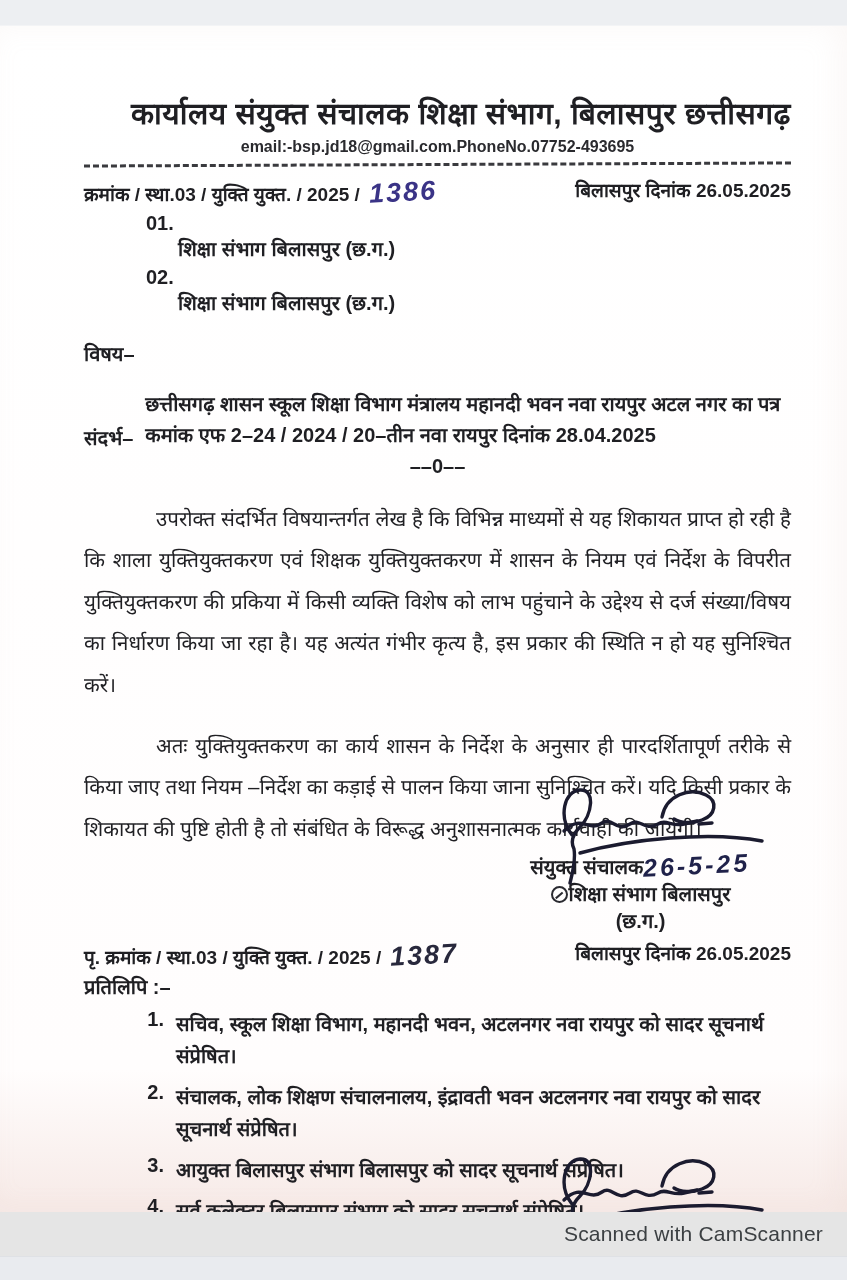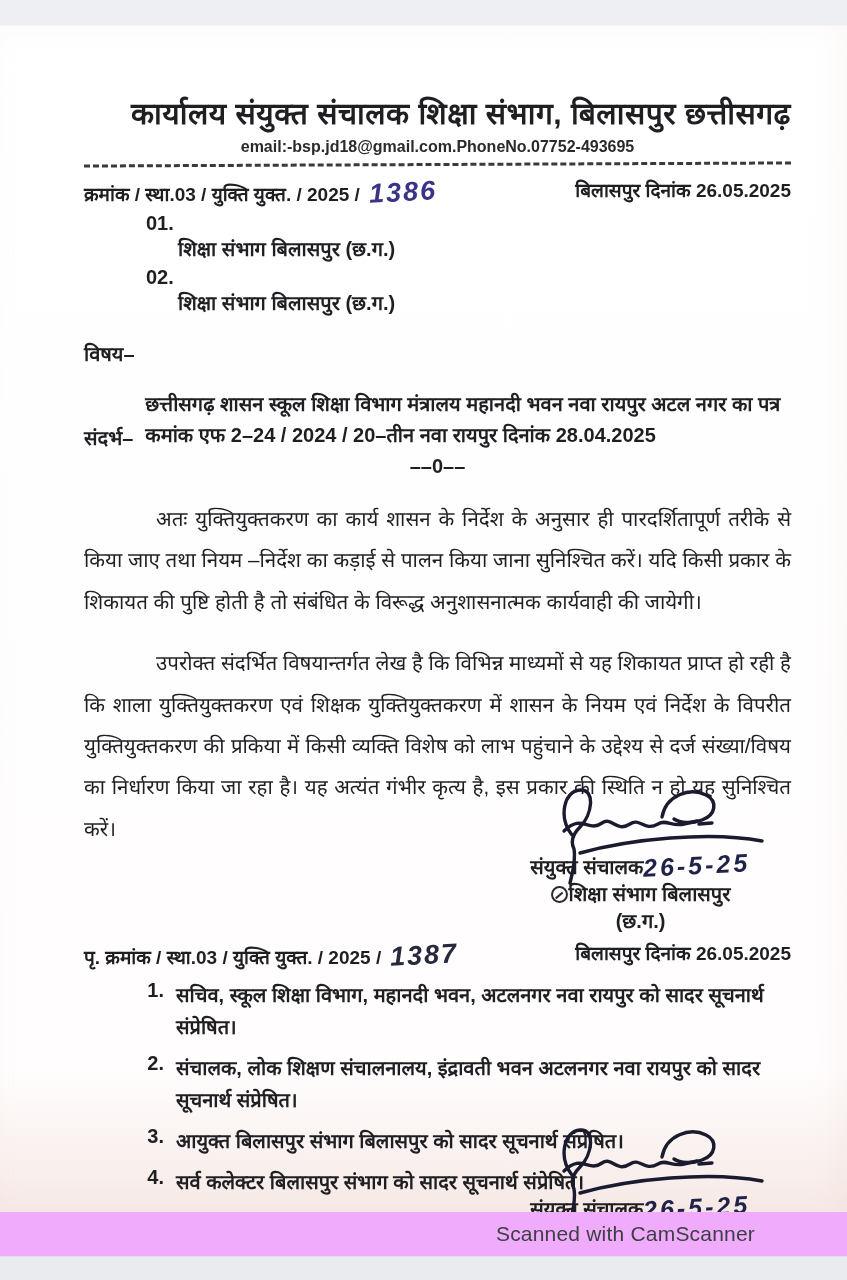--- a/index.html
+++ b/index.html
@@ -134,25 +134,25 @@
   .copy-label { font-size:20px; font-weight:bold; margin-top:2px; }
   .copylist { margin:8px 0 0 56px; font-size:20px; font-weight:bold; }
   .copyitem { display:flex; gap:12px; margin-bottom:9px; }
   .copyitem .num { min-width:24px; text-align:right; }
   .copyitem .txt { width:610px; line-height:1.6; }
   
   .footer-white {
     position:absolute;
     left:0; right:0; bottom:24px;
     height:44px;
-    background:#f0abfc;
+    background:#e5e5e5;
     display:flex;
     align-items:center;
     justify-content:flex-end;
-    padding-right:92px;
+    padding-right:24px;
     font-size:21px;
     color:#3c4043;
     letter-spacing:0.2px;
   }
   .bottom-strip {
     position:absolute;
     left:0; right:0; bottom:0;
     height:24px;
     background:#e9ebef;
     border-top:1px solid #dfe1e5;
@@ -197,22 +197,22 @@
     <div class="subjrow">
       <span>विषय–</span>
     </div>
 
     <div class="refblock">
       <span>संदर्भ–</span>
       <span class="reftext">छत्तीसगढ़ शासन स्कूल शिक्षा विभाग मंत्रालय महानदी भवन नवा रायपुर अटल नगर का पत्र कमांक एफ 2–24 / 2024 / 20–तीन नवा रायपुर दिनांक 28.04.2025</span>
     </div>
     <div class="zero-sep">––0––</div>
 
+    <div class="para">उपरोक्त संदर्भित विषयान्तर्गत लेख है कि विभिन्न माध्यमों से यह शिकायत प्राप्त हो रही है कि शाला युक्तियुक्तकरण एवं शिक्षक युक्तियुक्तकरण में शासन के नियम एवं निर्देश के विपरीत युक्तियुक्तकरण की प्रकिया में किसी व्यक्ति विशेष को लाभ पहुंचाने के उद्देश्य से दर्ज संख्या/विषय का निर्धारण किया जा रहा है। यह अत्यंत गंभीर कृत्य है, इस प्रकार की स्थिति न हो यह सुनिश्चित करें।</div>
     <div class="para">अतः युक्तियुक्तकरण का कार्य शासन के निर्देश के अनुसार ही पारदर्शितापूर्ण तरीके से किया जाए तथा नियम –निर्देश का कड़ाई से पालन किया जाना सुनिश्चित करें। यदि किसी प्रकार के शिकायत की पुष्टि होती है तो संबंधित के विरूद्ध अनुशासनात्मक कार्यवाही की जायेगी।</div>
-    <div class="para">उपरोक्त संदर्भित विषयान्तर्गत लेख है कि विभिन्न माध्यमों से यह शिकायत प्राप्त हो रही है कि शाला युक्तियुक्तकरण एवं शिक्षक युक्तियुक्तकरण में शासन के नियम एवं निर्देश के विपरीत युक्तियुक्तकरण की प्रकिया में किसी व्यक्ति विशेष को लाभ पहुंचाने के उद्देश्य से दर्ज संख्या/विषय का निर्धारण किया जा रहा है। यह अत्यंत गंभीर कृत्य है, इस प्रकार की स्थिति न हो यह सुनिश्चित करें।</div>
 
     <div class="sigblock">
       <svg class="sig-svg sig-svg1" width="235" height="102" viewBox="0 0 235 102">
         <g stroke="#1b1b2f" stroke-width="3.4" fill="none" stroke-linecap="round">
           <path d="M38 52 C24 34 30 8 46 7 C62 6 58 32 46 44 C40 50 36 58 40 66 C42 78 38 92 36 100"></path>
           <path d="M30 48 C48 30 54 50 68 40 C78 33 82 50 96 41 C106 34 110 49 124 41 C132 36 138 44 150 41 L163 38"></path>
           <path d="M128 34 C132 12 156 4 172 12 C184 18 182 32 168 37 C158 41 146 40 140 36"></path>
           <path d="M165 41 L178 40"></path>
           <path d="M46 70 C96 56 176 48 228 58"></path>
         </g>
@@ -227,20 +227,21 @@
     </div>
 
     <div class="refrow" style="margin-top:6px;">
       <div class="refleft">
         <span>पृ. क्रमांक / स्था.03 / युक्ति युक्त. / 2025 /</span>
         <span class="hand hand-num2">1387</span>
       </div>
       <div>बिलासपुर दिनांक 26.05.2025</div>
     </div>
 
+    <div class="copy-label">प्रतिलिपि :–</div>
     <div class="copylist">
       <div class="copyitem">
         <span class="num">1.</span>
         <span class="txt">सचिव, स्कूल शिक्षा विभाग, महानदी भवन, अटलनगर नवा रायपुर को सादर सूचनार्थ संप्रेषित।</span>
       </div>
       <div class="copyitem">
         <span class="num">2.</span>
         <span class="txt">संचालक, लोक शिक्षण संचालनालय, इंद्रावती भवन अटलनगर नवा रायपुर को सादर सूचनार्थ संप्रेषित।</span>
       </div>
       <div class="copyitem">

